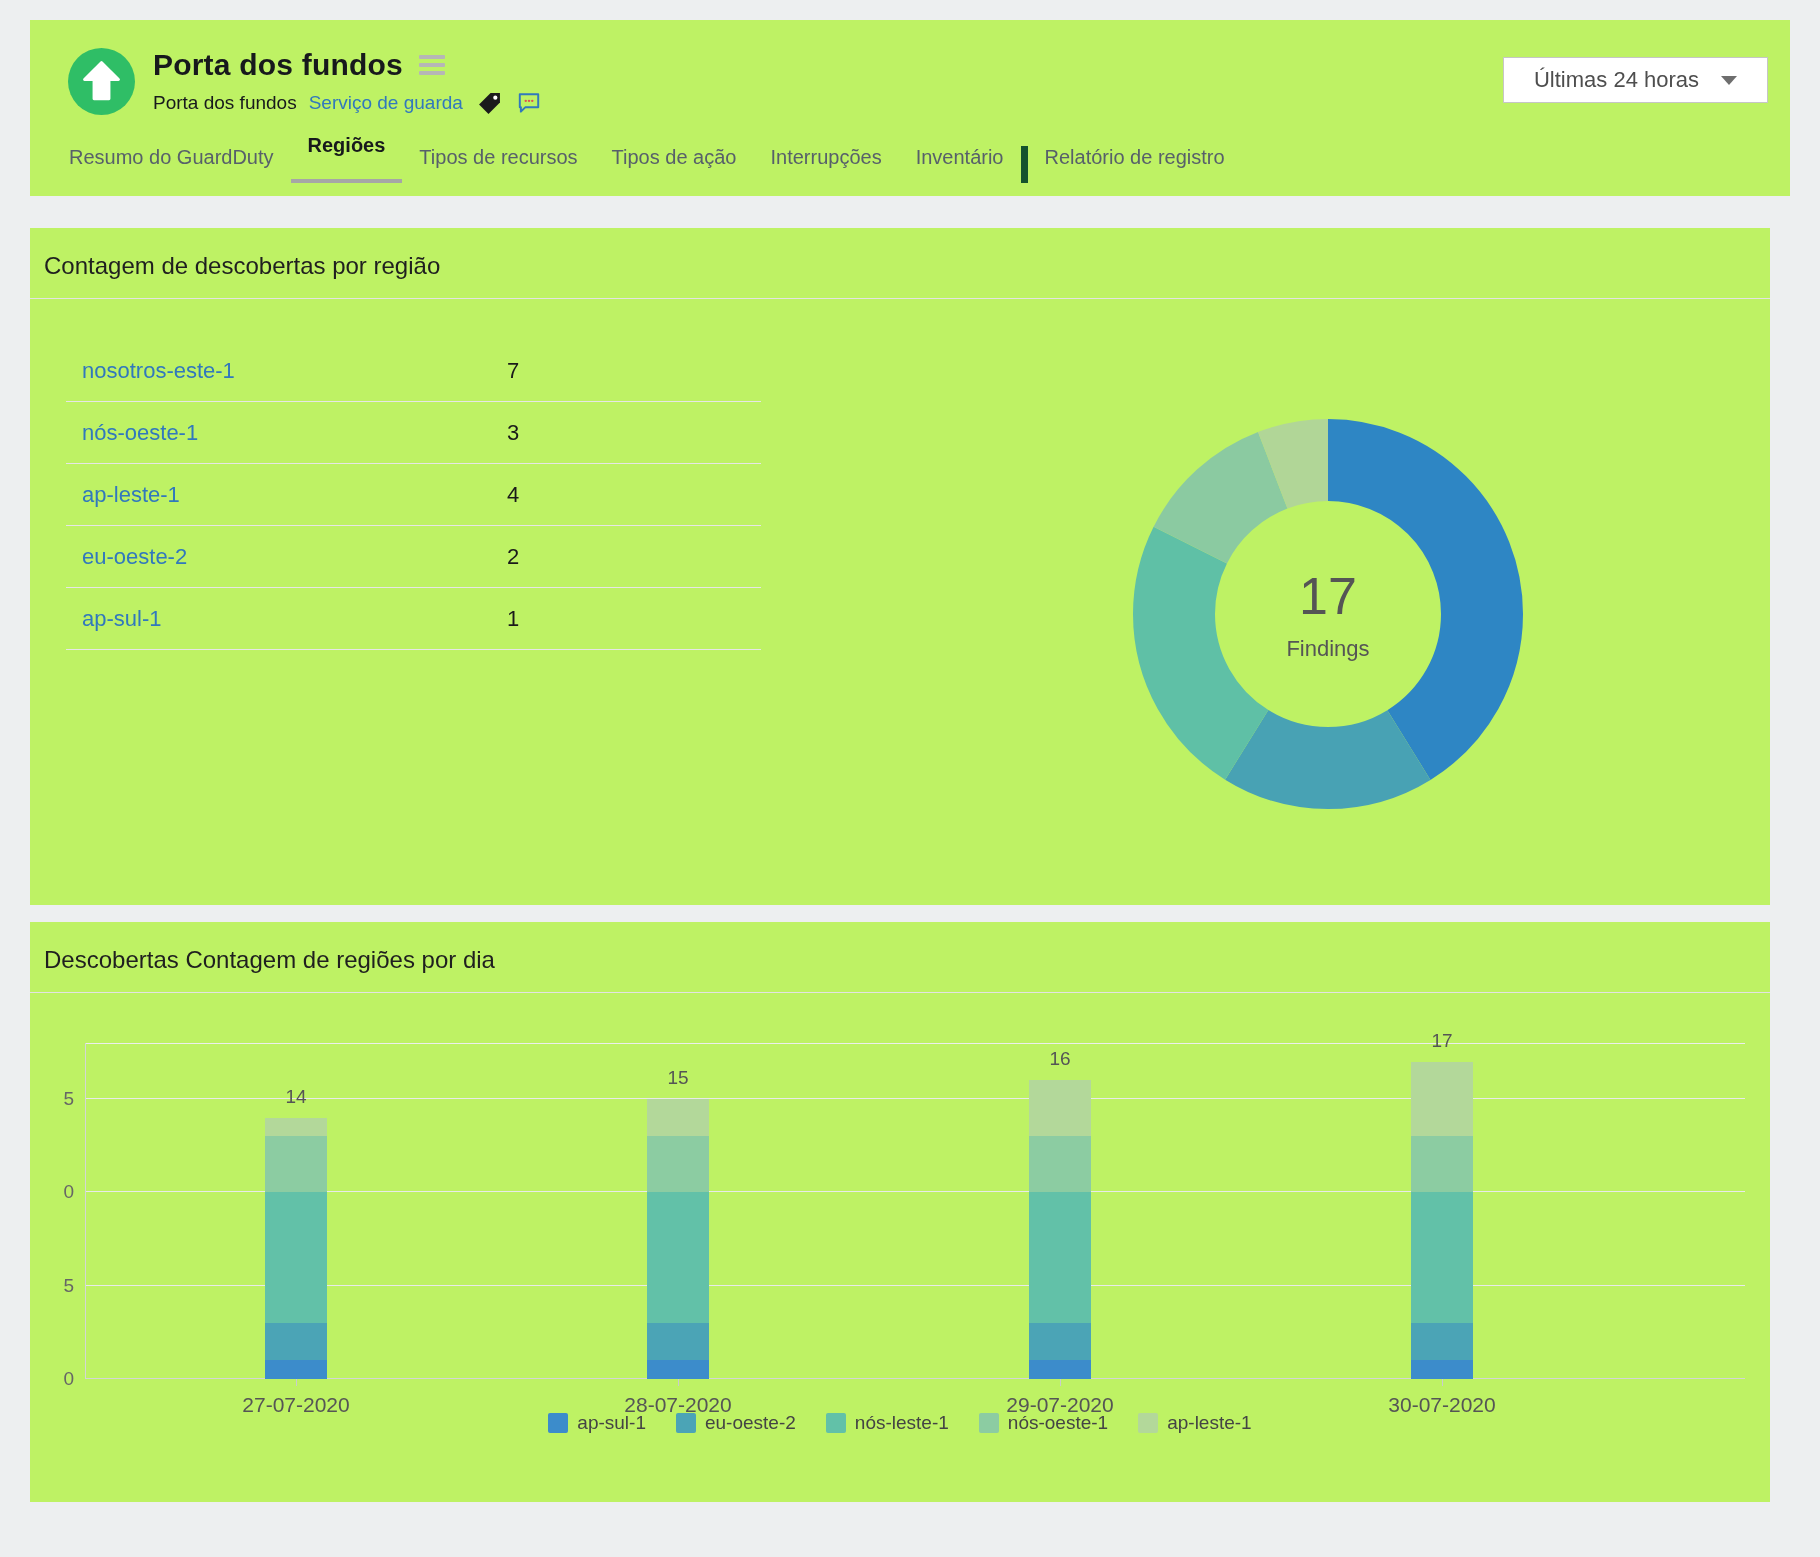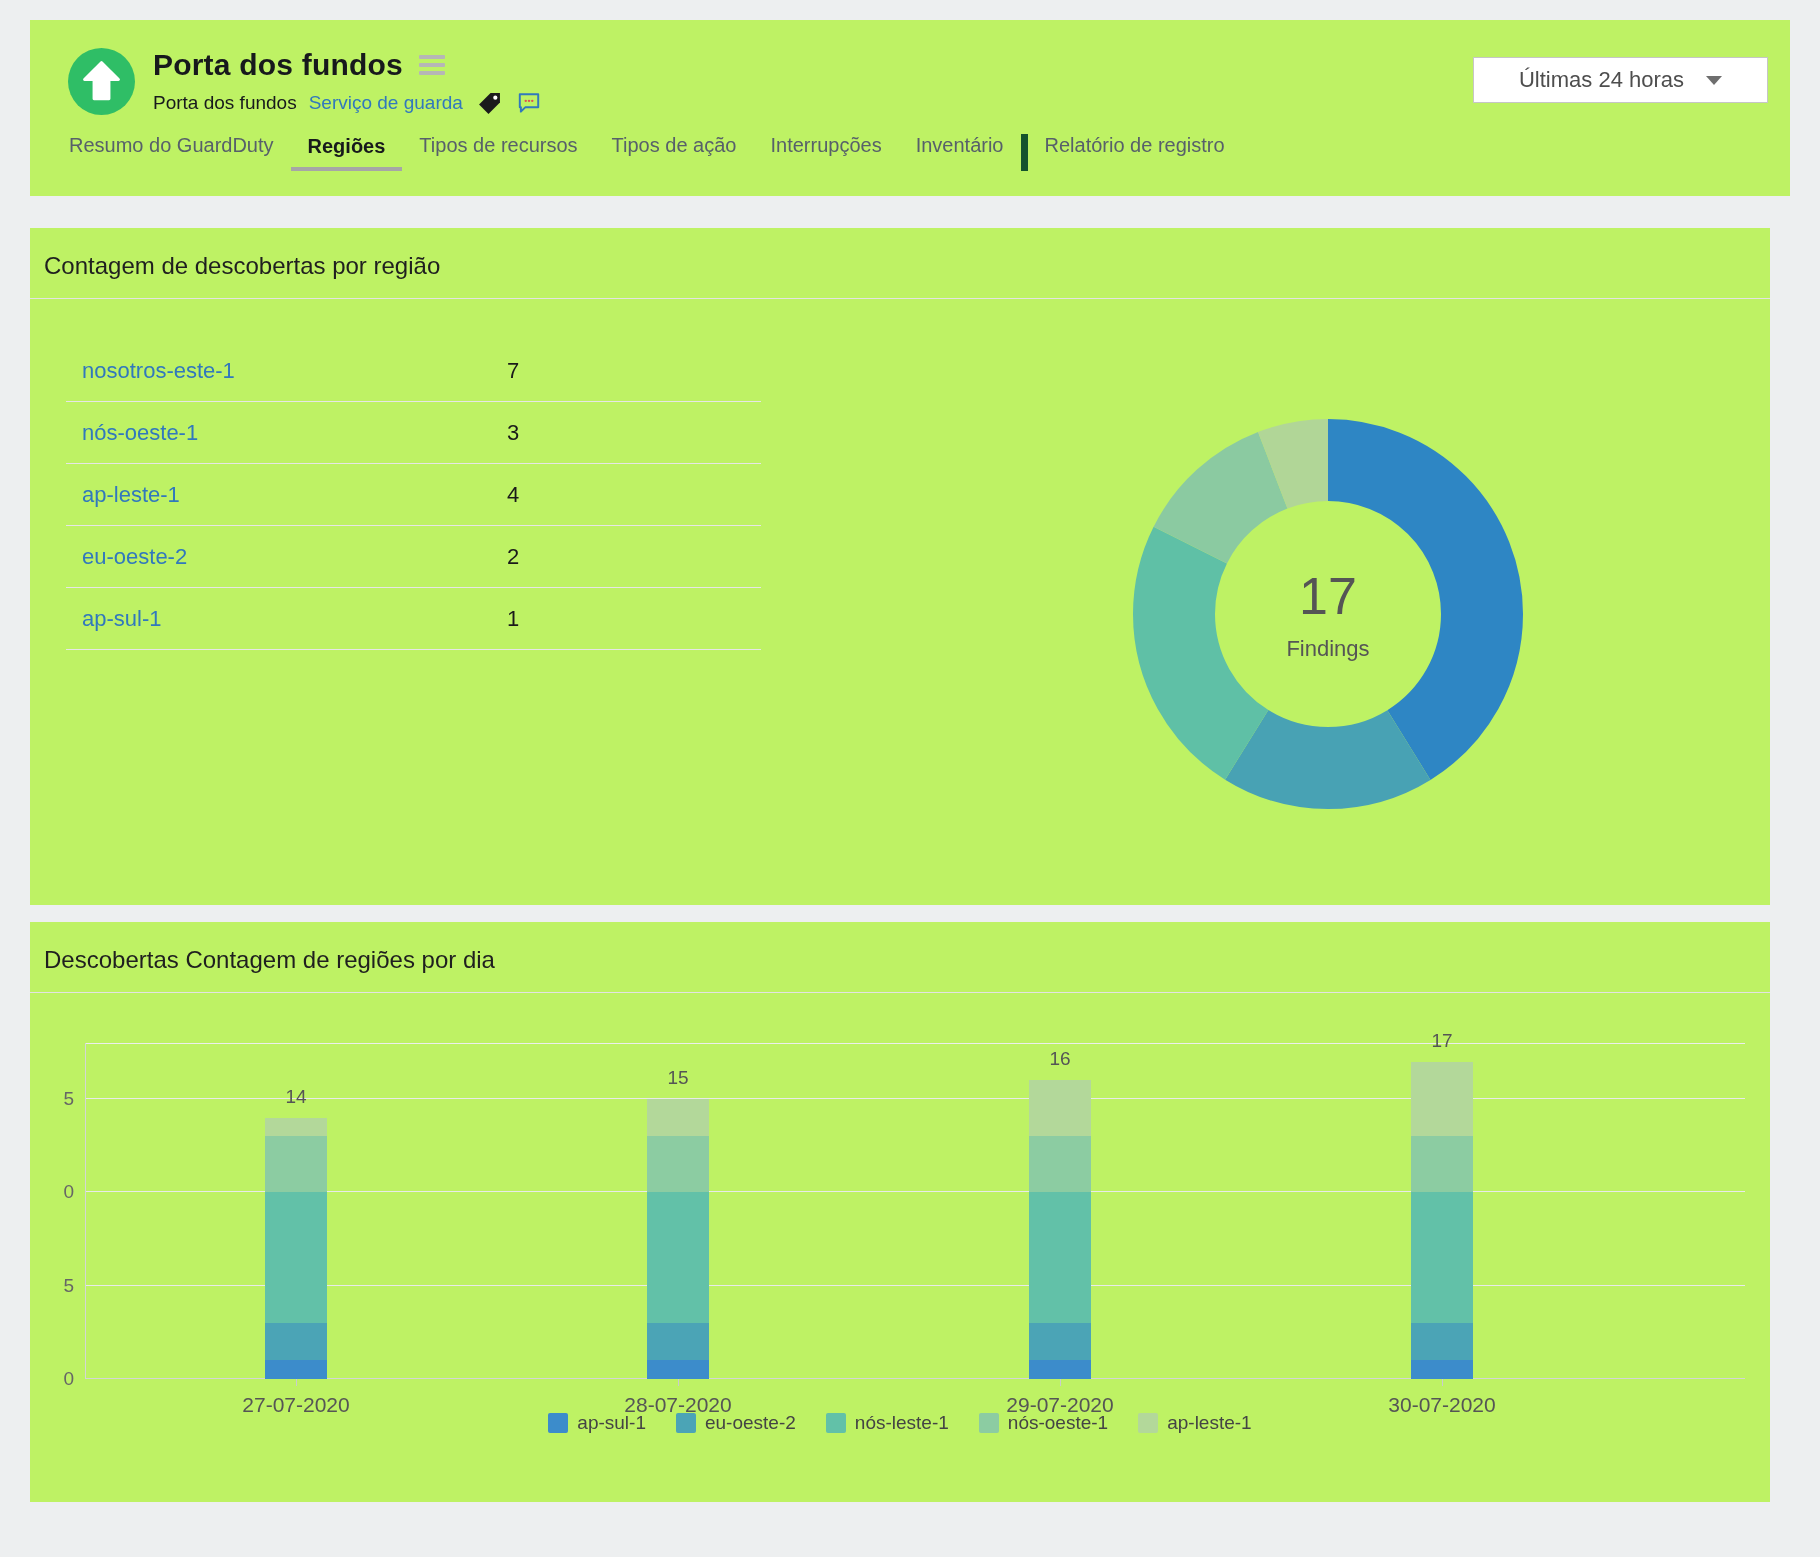--- a/index.html
+++ b/index.html
@@ -13,27 +13,27 @@
   .app-icon { width:67px; height:67px; flex:0 0 67px; }
   .head-text { margin-left:18px; }
   .title-row { display:flex; align-items:center; }
   .page-title { font-size:30px; font-weight:bold; color:#17191c; letter-spacing:0.2px; }
   .menu-icon { margin-left:16px; cursor:pointer; }
   .menu-icon div { width:26px; height:4px; background:#b6b6b6; border-radius:1px; margin:4px 0; }
   .subtitle-row { display:flex; align-items:center; margin-top:8px; font-size:19px; }
   .subtitle-name { color:#17191c; }
   .subtitle-link { color:#3178bd; margin-left:12px; cursor:pointer; }
   .sub-icon { margin-left:14px; cursor:pointer; display:inline-flex; }
-  .time-dropdown { position:absolute; top:37px; right:22px; width:295px; height:46px; border:1px solid #c6c6c6; display:flex; align-items:center; justify-content:center; cursor:pointer; background:#fff; }
+  .time-dropdown { position:absolute; top:37px; right:22px; width:265px; height:46px; border:1px solid #c6c6c6; display:flex; align-items:center; justify-content:center; cursor:pointer; background:#fff; }
   .time-dropdown .lbl { font-size:22px; color:#4e4e4e; }
   .caret { width:0; height:0; border-left:8px solid transparent; border-right:8px solid transparent; border-top:9px solid #6e6e6e; margin-left:22px; }
 
   .tabs-row { display:flex; align-items:flex-end; padding-left:22px; margin-top:18px; }
   .tab { font-size:20px; color:#57606a; padding:0 17px 14px 17px; cursor:pointer; white-space:nowrap; }
-  .tab.active { color:#17191c; font-weight:bold; border-bottom:4px solid #a6a6a6; padding-bottom:9px; }
+  .tab.active { color:#17191c; font-weight:bold; border-bottom:4px solid #a6a6a6; padding-bottom:22px; }
   .tab.divided { border-left:7px solid #14532d; }
 
   
   .panel { margin:32px 30px 0 30px; width:1740px; position:relative; }
   .panel-title-block { padding:24px 14px 18px 14px; border-bottom:1px solid #e3e3e3; }
   .panel-title { font-size:24px; color:#1f1f1f; }
   #panel1 { height:677px; }
   #panel2 { height:580px; margin-top:17px; }
 
   

